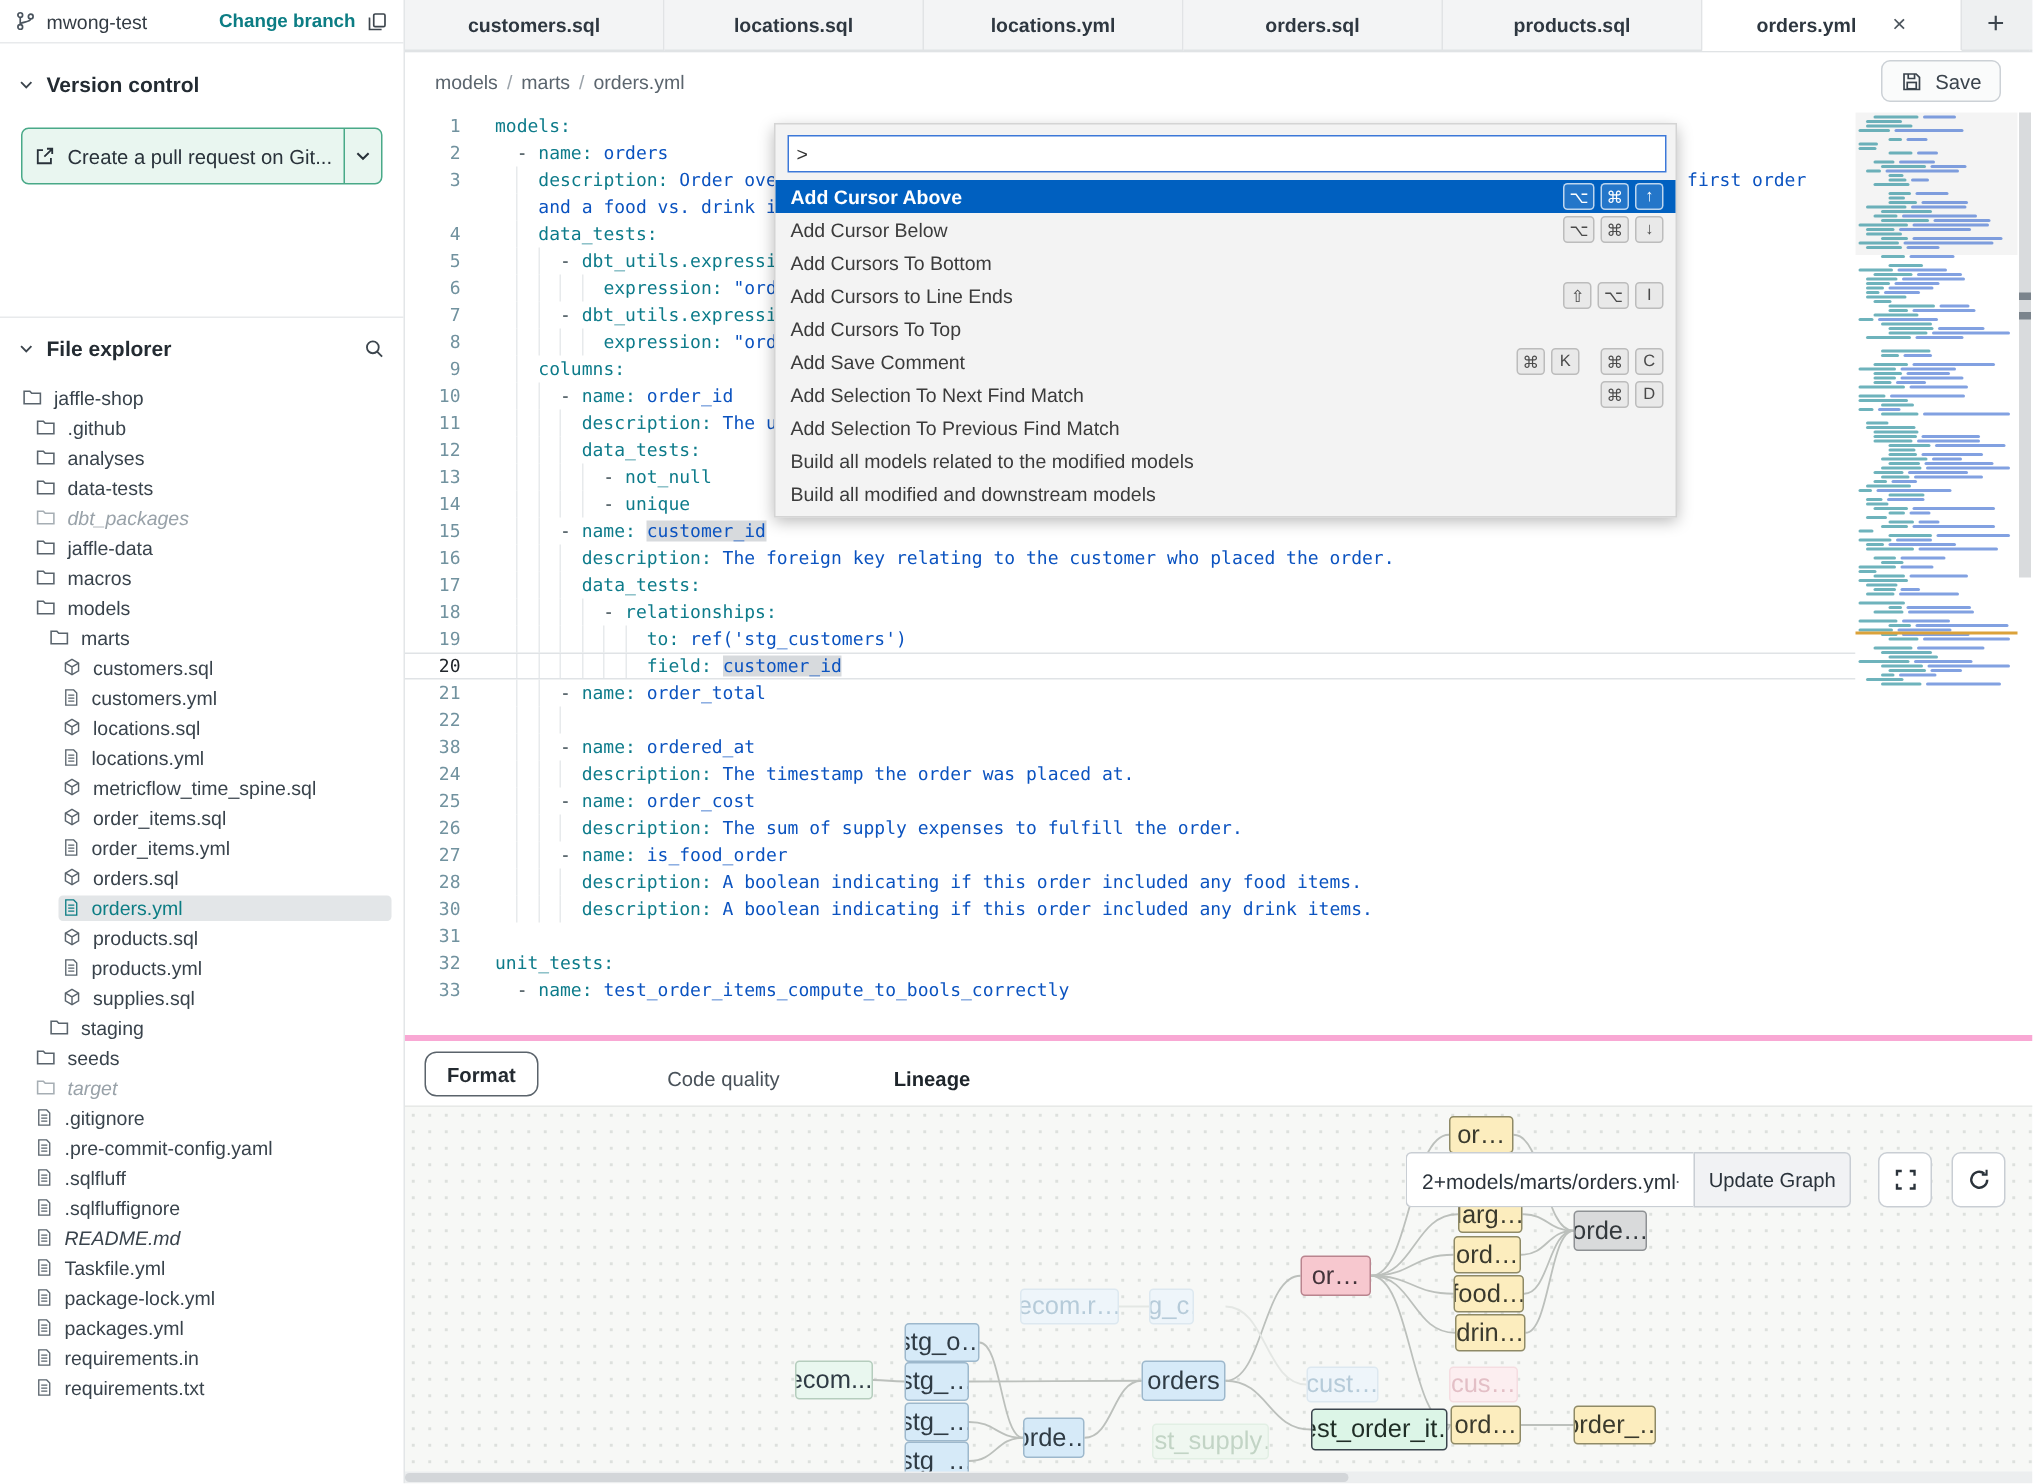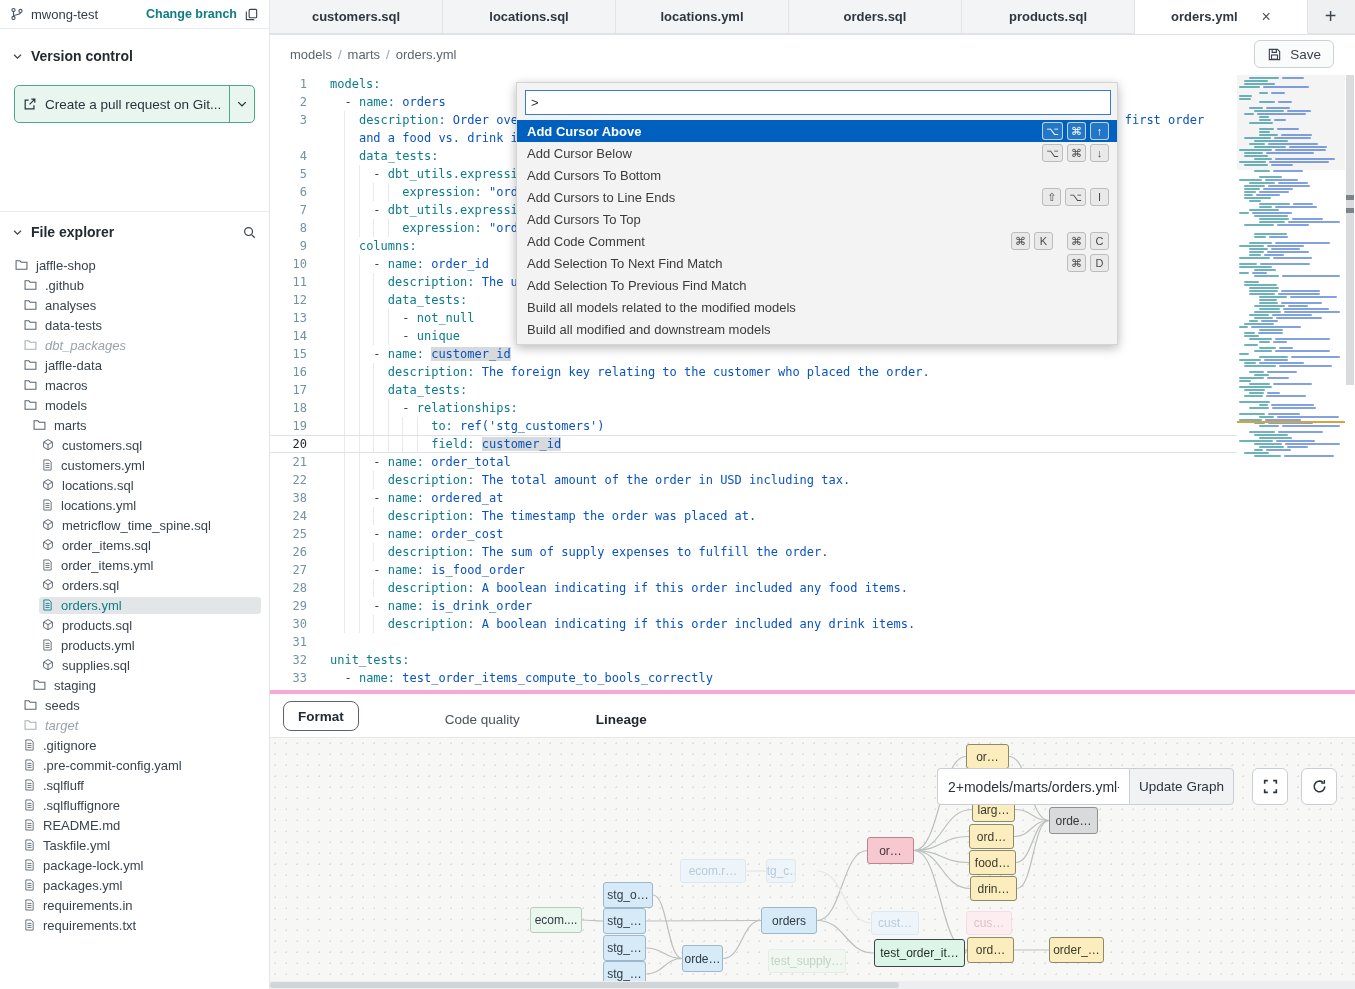--- a/index.html
+++ b/index.html
@@ -87,21 +87,21 @@
   .format-btn{height:30px;padding:0 14px;border:1px solid #5a636b;border-radius:8px;background:#fff;
     font-size:13.5px;font-weight:700;color:#242b31;cursor:pointer;font-family:"Liberation Sans",sans-serif}
   .btabs{display:flex;gap:52px;margin-left:30px;height:36px;align-items:center}
   .btab{font-size:13.5px;color:#49525a;cursor:pointer;position:relative;padding:0 12px;height:36px;display:flex;align-items:center}
   .btab.active{color:#1e252b;font-weight:700}
   .btab.active::after{content:"";position:absolute;left:-14px;right:-14px;bottom:-7px;height:3px;background:#4a5560}
   .lineage{position:absolute;left:0;top:43px;right:0;bottom:0;background:#f7f8f6;border-top:1px solid #e7e9e7;
     background-image:radial-gradient(circle,#dde0dd 1px,transparent 1px);background-size:11px 11px;overflow:hidden}
   .gsvg{position:absolute;left:0;top:0}
   .gnode{position:absolute;display:flex;align-items:center;justify-content:center;border-radius:3px;
-    font-size:12px;color:#2f373e;white-space:nowrap;overflow:hidden;padding:0 5px;cursor:pointer;border:1px solid}
+    font-size:17px;color:#2f373e;white-space:nowrap;overflow:hidden;padding:0 5px;cursor:pointer;border:1px solid}
   .gctrl{position:absolute;z-index:5;display:flex}
   .gsearch{width:192px;height:37px;border:1px solid #c9ced4;border-right:none;border-radius:4px 0 0 4px;
     background:#fff;font-size:14px;color:#2b333b;padding:0 10px;outline:none;font-family:"Liberation Sans",sans-serif}
   .gupdate{width:105px;height:37px;border:1px solid #c9ced4;border-radius:0 4px 4px 0;background:#f1f2f4;
     font-size:13.5px;color:#2b333b;cursor:pointer;font-family:"Liberation Sans",sans-serif}
   .sqbtn{position:absolute;width:36px;height:37px;border:1px solid #c9ced4;border-radius:6px;background:#fff;
     display:flex;align-items:center;justify-content:center;cursor:pointer;z-index:5}
   .hscroll{position:absolute;left:0;right:0;bottom:0;height:8px;background:#eceeef}
   .hthumb{position:absolute;left:0;top:1px;height:6px;width:58%;background:#d3d6d9;border-radius:3px}
 </style>
@@ -465,21 +465,21 @@
           <span class="inner">
             <span class="icn">
               <svg width="13" height="14" viewBox="0 0 16 16" fill="none" stroke-width="1.1">
                 <path d="M3.5 1.8h6.5l2.5 2.6v9.8h-9z"></path>
                 <path d="M5.5 6h5M5.5 8.5h5M5.5 11h5"></path>
               </svg>
             </span>
             <span>.sqlfluffignore</span>
           </span>
         </div>
-        <div class="trow" style="padding-left: 21px;">
+        <div class="trow" style="padding-left: 21px; font-style: italic;">
           <span class="inner">
             <span class="icn">
               <svg width="13" height="14" viewBox="0 0 16 16" fill="none" stroke-width="1.1">
                 <path d="M3.5 1.8h6.5l2.5 2.6v9.8h-9z"></path>
                 <path d="M5.5 6h5M5.5 8.5h5M5.5 11h5"></path>
               </svg>
             </span>
             <span>README.md</span>
           </span>
         </div>
@@ -730,21 +730,20 @@
             <span class="gut">21</span>
             <span class="guide" style="left: 74.44px;"></span>
             <span class="guide" style="left: 88.88px;"></span>
             <span class="code"><span class="tp">      - </span><span class="tk">name:</span><span class="tv"> order_total</span></span>
           </div>
           <div class="ed-row">
             <span class="gut">22</span>
             <span class="guide" style="left: 74.44px;"></span>
             <span class="guide" style="left: 88.88px;"></span>
             <span class="guide" style="left: 103.32px;"></span>
-            <span class="code"><span class="tp">        </span><span class="tk">description:</span><span class="tv"> The total amount of the order in USD including tax.</span></span>
           </div>
           <div class="ed-row">
             <span class="gut">38</span>
             <span class="guide" style="left: 74.44px;"></span>
             <span class="guide" style="left: 88.88px;"></span>
             <span class="code"><span class="tp">      - </span><span class="tk">name:</span><span class="tv"> ordered_at</span></span>
           </div>
           <div class="ed-row">
             <span class="gut">24</span>
             <span class="guide" style="left: 74.44px;"></span>
@@ -770,26 +769,20 @@
             <span class="guide" style="left: 74.44px;"></span>
             <span class="guide" style="left: 88.88px;"></span>
             <span class="code"><span class="tp">      - </span><span class="tk">name:</span><span class="tv"> is_food_order</span></span>
           </div>
           <div class="ed-row">
             <span class="gut">28</span>
             <span class="guide" style="left: 74.44px;"></span>
             <span class="guide" style="left: 88.88px;"></span>
             <span class="guide" style="left: 103.32px;"></span>
             <span class="code"><span class="tp">        </span><span class="tk">description:</span><span class="tv"> A boolean indicating if this order included any food items.</span></span>
-          </div>
-          <div class="ed-row">
-            <span class="gut">29</span>
-            <span class="guide" style="left: 74.44px;"></span>
-            <span class="guide" style="left: 88.88px;"></span>
-            <span class="code"><span class="tp">      - </span><span class="tk">name:</span><span class="tv"> is_drink_order</span></span>
           </div>
           <div class="ed-row">
             <span class="gut">30</span>
             <span class="guide" style="left: 74.44px;"></span>
             <span class="guide" style="left: 88.88px;"></span>
             <span class="guide" style="left: 103.32px;"></span>
             <span class="code"><span class="tp">        </span><span class="tk">description:</span><span class="tv"> A boolean indicating if this order included any drink items.</span></span>
           </div>
           <div class="ed-row">
             <span class="gut">31</span>
@@ -1034,21 +1027,21 @@
             <span class="kgroup">
               <span class="kcap">⇧</span>
               <span class="kcap">⌥</span>
               <span class="kcap">I</span>
             </span>
           </div>
           <div class="pal-item">
             <span class="plabel">Add Cursors To Top</span>
           </div>
           <div class="pal-item">
-            <span class="plabel">Add Code Comment</span>
+            <span class="plabel">Add Save Comment</span>
             <span class="kgroup">
               <span class="kcap">⌘</span>
               <span class="kcap">K</span>
             </span>
             <span class="kgroup">
               <span class="kcap">⌘</span>
               <span class="kcap">C</span>
             </span>
           </div>
           <div class="pal-item">

